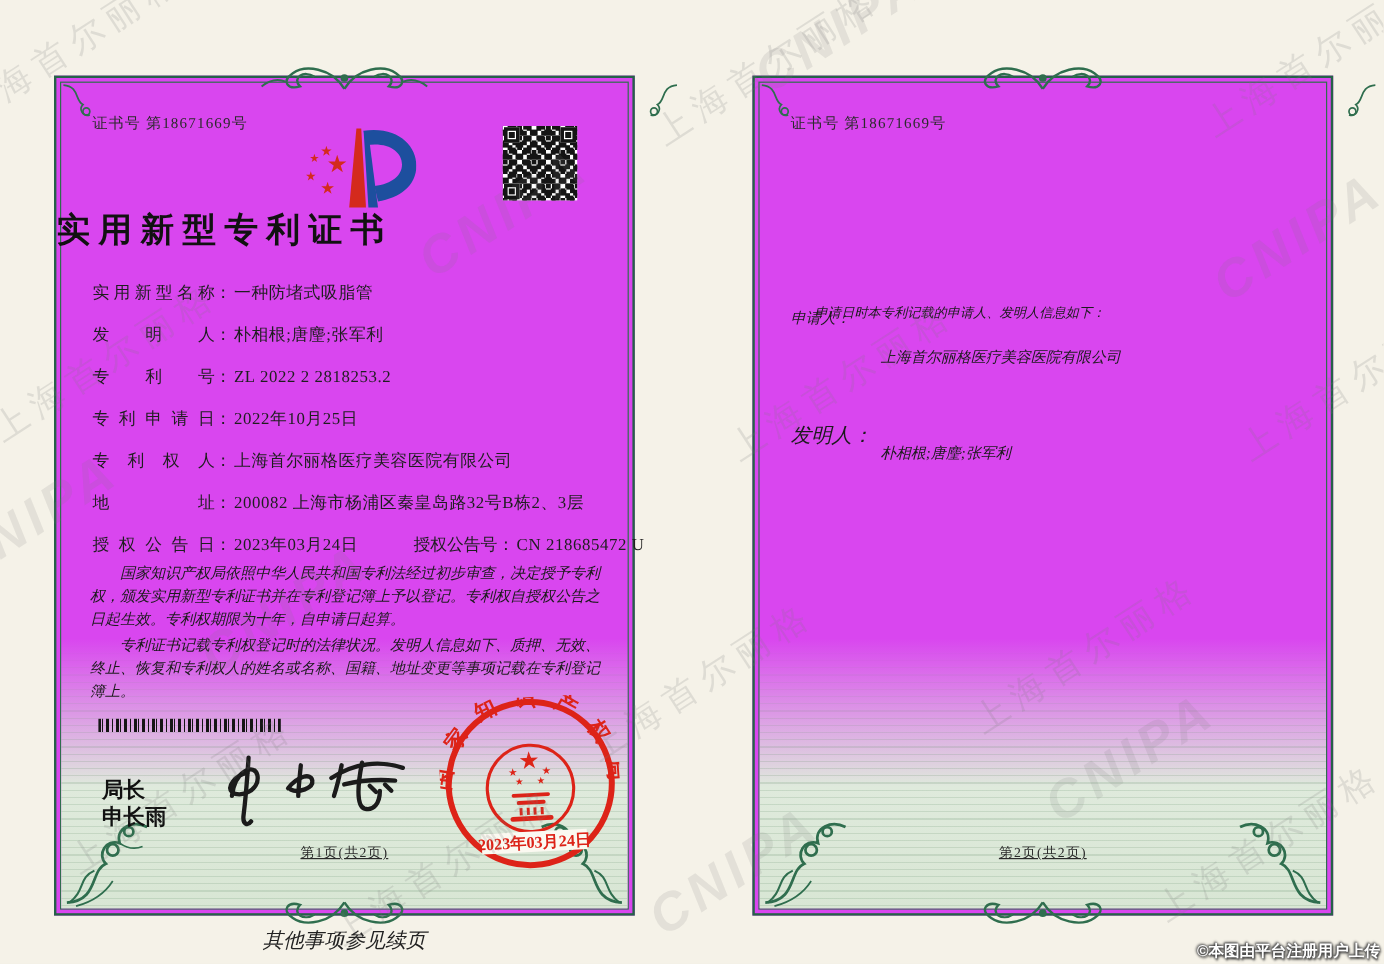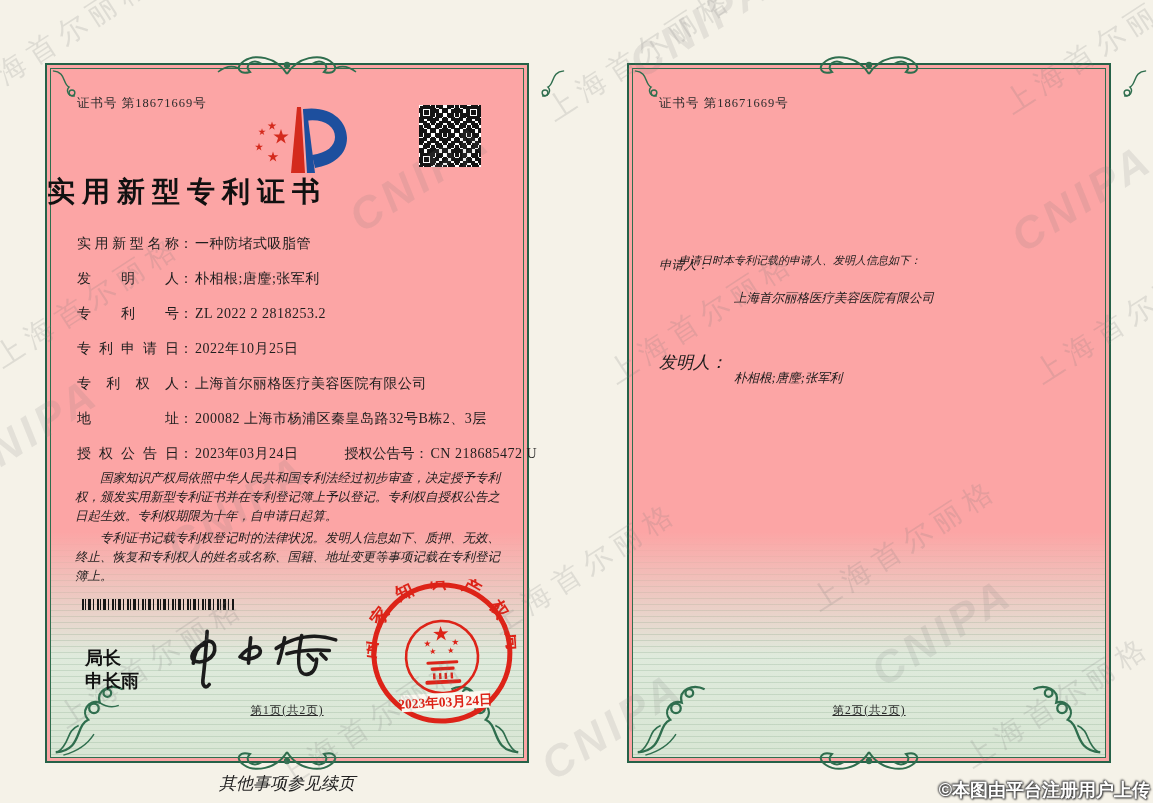--- a/index.html
+++ b/index.html
@@ -1,21 +1,21 @@
 <!DOCTYPE html>
 <html><head>
 <meta charset="utf-8">
 <style>
   html,body{margin:0;padding:0;}
   body{width:1153px;height:803px;overflow:hidden;background:#f4f1e6;
        font-family:"Liberation Serif","DejaVu Serif",serif;color:#222;}
   .canvas{position:relative;width:1153px;height:803px;background:#f5f2e8;}
 
   
-  .page{position:absolute;top:63px;width:484px;height:700px;background:#fca5a5;
+  .page{position:absolute;top:63px;width:484px;height:700px;background:#d946ef;
         border:2px solid #256248;box-sizing:border-box;}
   .page::before{content:'';position:absolute;inset:3px;border:1px solid #2f6e4e;pointer-events:none;}
   #page1{left:45px;}
   #page2{left:627px;}
 
   .tint{position:absolute;left:4px;right:4px;bottom:4px;height:225px;pointer-events:none;
         background:linear-gradient(180deg,rgba(222,233,219,0) 0%,#dfeadc 55%,#d8e6d4 100%);}
   .tint::after{content:'';position:absolute;inset:0;
         background:repeating-linear-gradient(180deg,rgba(104,146,110,0.20) 0 1px,rgba(0,0,0,0) 1px 6px);
         -webkit-mask:linear-gradient(180deg,transparent 0,#000 45%);
@@ -64,21 +64,21 @@
   .r-para{position:absolute;left:30px;right:26px;top:116px;font-size:12.5px;line-height:20px;text-indent:2em;}
   .r-intro{position:absolute;left:30px;top:188px;font-size:11px;margin-left:20px;}
   .r-applicant-label{position:absolute;left:30px;top:192px;font-size:12.5px;text-align:right;}
   .r-applicant{position:absolute;left:105px;top:225px;font-size:12.5px;}
   .r-inventor-label{position:absolute;left:30px;top:286px;font-size:17px;}
   .r-inventors{position:absolute;left:105px;top:305px;font-size:12.5px;}
 
   
   .contnote{position:absolute;left:45px;width:484px;top:772px;text-align:center;font-size:17px;color:#222;}
   .copyright{position:absolute;right:3px;bottom:1px;font-family:"Liberation Sans","DejaVu Sans",sans-serif;
-     font-size:18px;font-weight:bold;color:#fff;
+     font-size:13px;font-weight:bold;color:#fff;
      text-shadow:0 0 2px #444,0 0 2px #444,1px 1px 2px #333,-1px -1px 2px #555;}
 
   
   .wm-layer{position:absolute;inset:0;pointer-events:none;z-index:9;overflow:hidden;}
   .wm{position:absolute;transform:translate(-50%,-50%) rotate(-33deg);white-space:nowrap;
       font-family:"Liberation Sans","DejaVu Sans",sans-serif;}
   .wm.brand{font-size:29px;letter-spacing:7px;color:rgba(120,120,120,0.18);}
   .wm.cnipa{font-size:44px;font-weight:bold;font-style:italic;letter-spacing:5px;color:rgba(120,120,120,0.14);}
 </style>
 </head>

